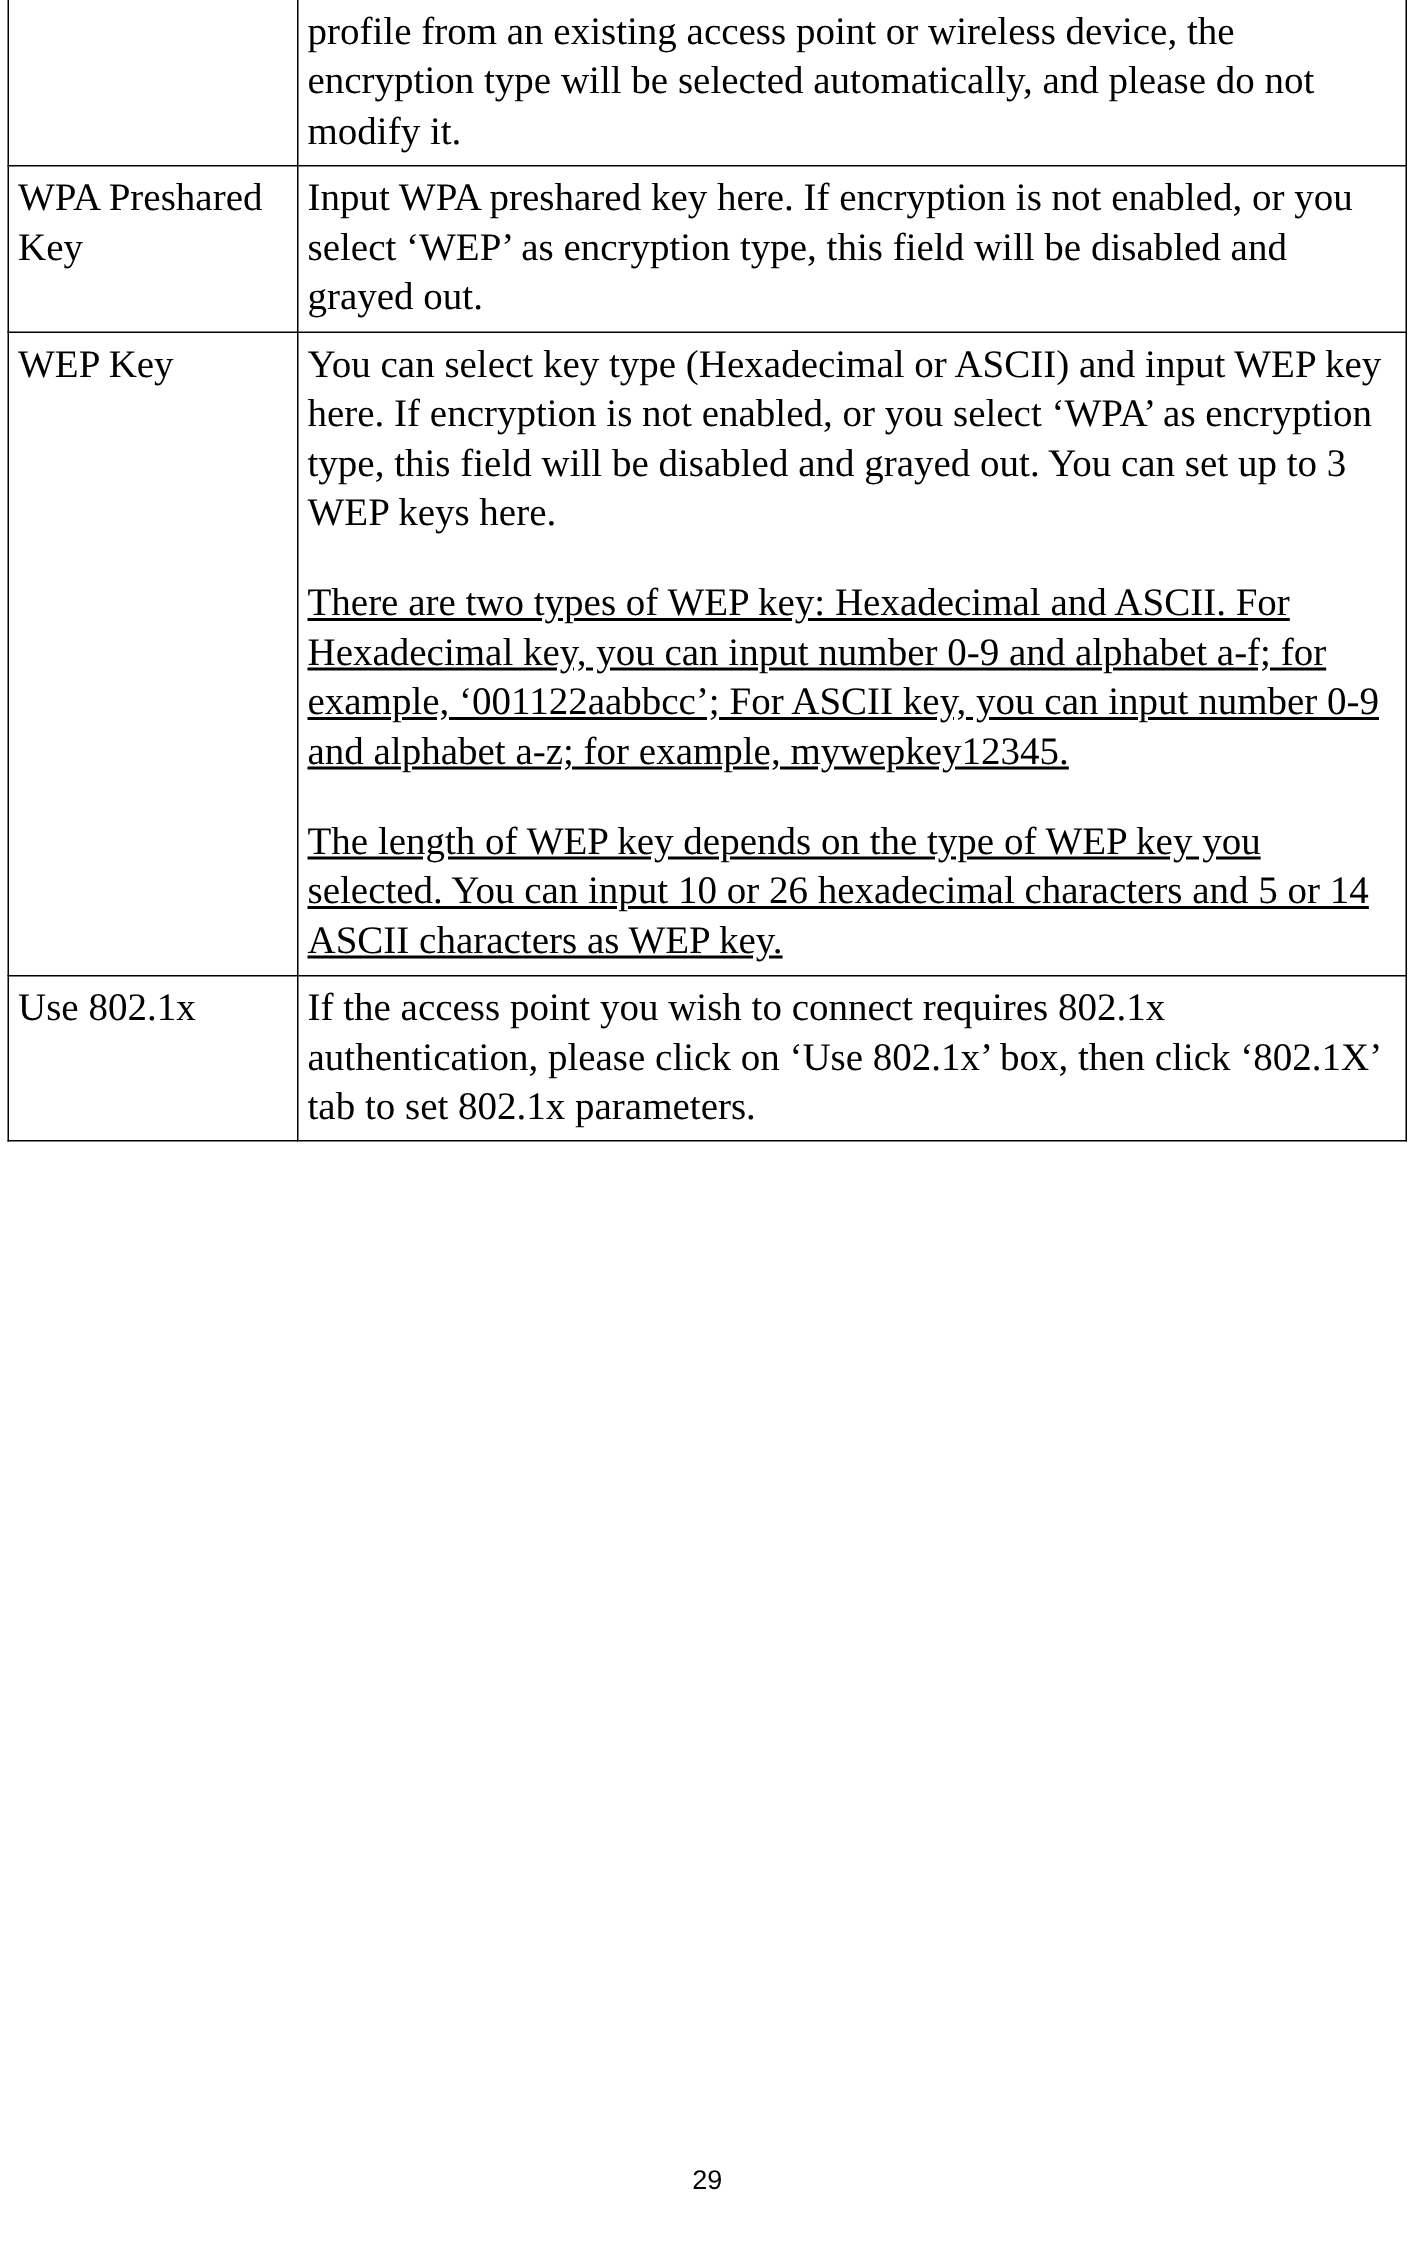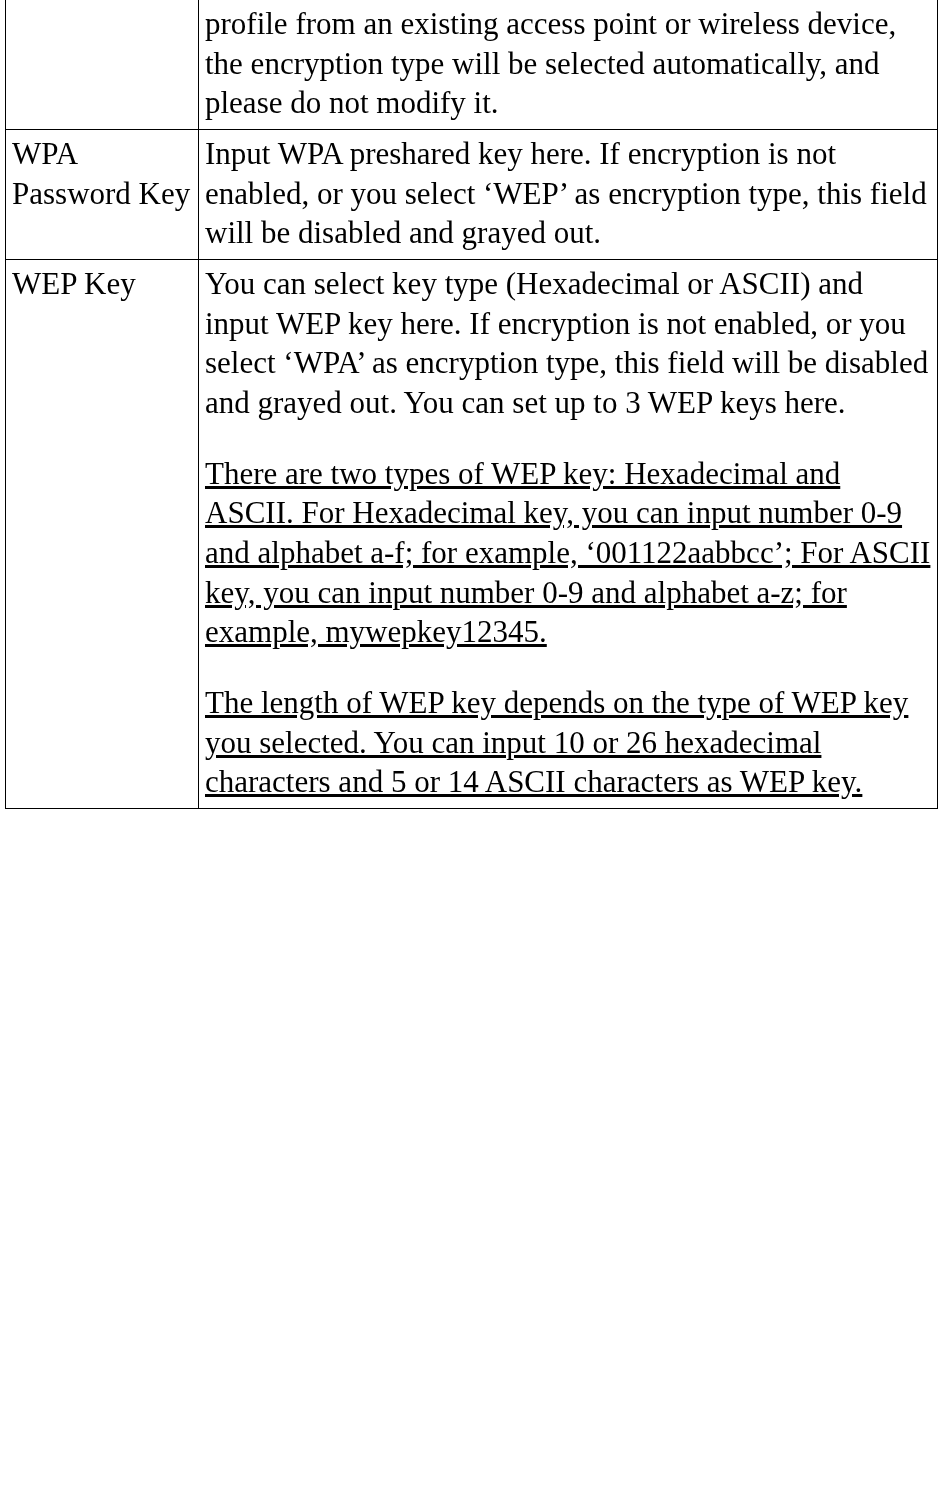--- a/index.html
+++ b/index.html
@@ -20,21 +20,21 @@
     border-collapse: collapse;
     width: calc(100% - 10px);
     margin-left: 5px;
     margin-right: 5px;
     table-layout: fixed;
   }
   table.defs td {
     border: 1px solid #000;
     vertical-align: top;
     padding: 4px 6px 6px 6px;
-    font-size: 31px;
+    font-size: 26px;
     line-height: 1.28;
   }
   table.defs td.term {
     width: 180px;
   }
   
   table.defs tr.first td {
     border-top: none;
   }
   .p {
@@ -65,29 +65,36 @@
       <col>
     </colgroup>
     <tbody>
         <tr class="first">
       <td class="term"></td>
       <td>
         <p class="p">profile from an existing access point or wireless device, the encryption type will be selected automatically, and please do not modify it.</p>
       </td>
     </tr>
     <tr>
-      <td class="term">WPA Password Key</td>
+      <td class="term">WPA Preshared Key</td>
       <td>
         <p class="p">Input WPA preshared key here. If encryption is not enabled, or you select ‘WEP’ as encryption type, this field will be disabled and grayed out.</p>
       </td>
     </tr>
     <tr>
       <td class="term">WEP Key</td>
       <td>
         <p class="p">You can select key type (Hexadecimal or ASCII) and input WEP key here. If encryption is not enabled, or you select ‘WPA’ as encryption type, this field will be disabled and grayed out. You can set up to 3 WEP keys here.</p>
         <p class="p spaced">There are two types of WEP key: Hexadecimal and ASCII. For Hexadecimal key, you can input number 0-9 and alphabet a-f; for example, ‘001122aabbcc’; For ASCII key, you can input number 0-9 and alphabet a-z; for example, mywepkey12345.</p>
         <p class="p spaced">The length of WEP key depends on the type of WEP key you selected. You can input 10 or 26 hexadecimal characters and 5 or 14 ASCII characters as WEP key.</p>
       </td>
     </tr>
+    <tr>
+      <td class="term">Use 802.1x</td>
+      <td>
+        <p class="p">If the access point you wish to connect requires 802.1x authentication, please click on ‘Use 802.1x’ box, then click ‘802.1X’ tab to set 802.1x parameters.</p>
+      </td>
+    </tr>
   </tbody>
     </table>
 
+  <div class="page-number">29</div>
 </div>
 
 </body></html>

